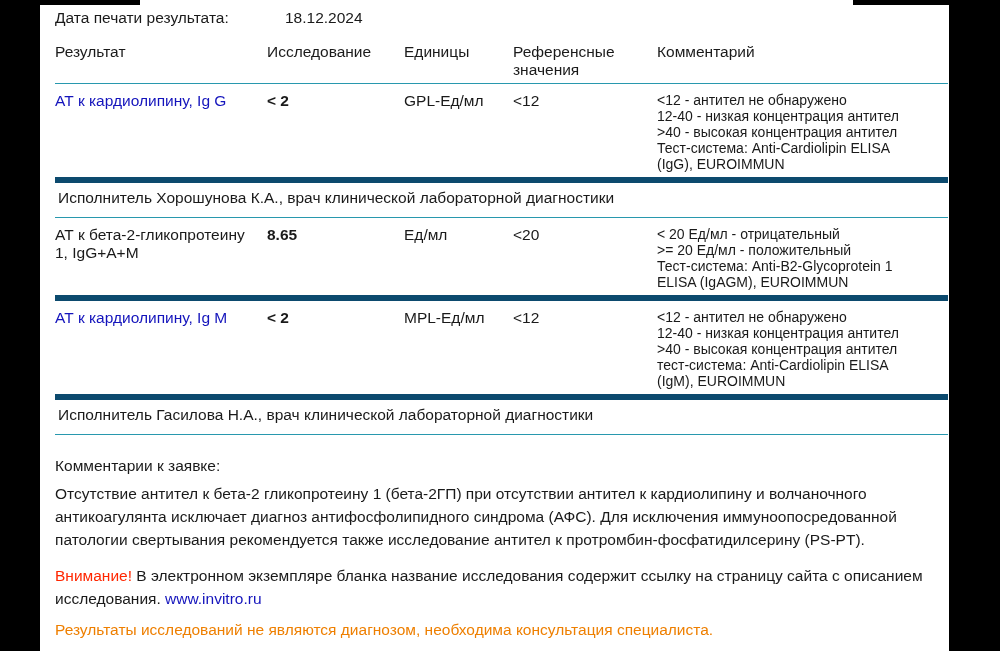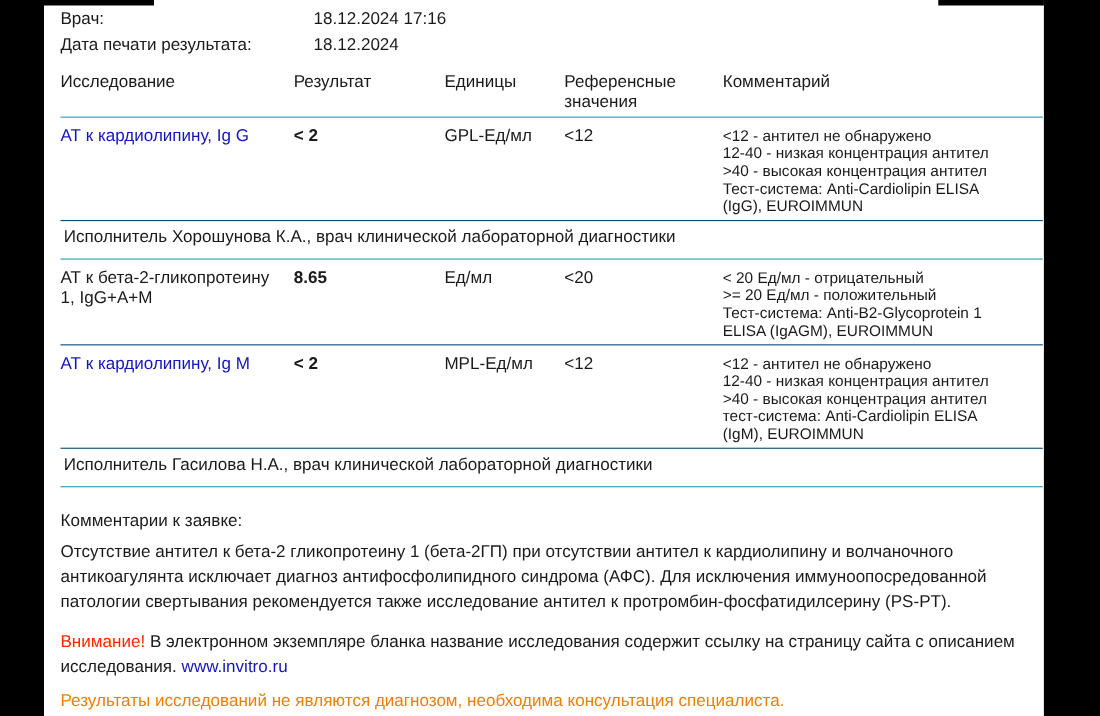--- a/index.html
+++ b/index.html
@@ -31,21 +31,21 @@
 
   
   .meta { padding-top: 6px; }
   .meta-row { display: grid; grid-template-columns: 230px 1fr; line-height: 23px; }
 
   
   .table { margin-top: 14px; }
   .trow { display: grid; grid-template-columns: 212px 137px 109px 144px 1fr; }
   .thead { border-bottom: 1px solid #2898ae; padding-bottom: 4px; }
   .thead .cell { line-height: 18px; }
-  .row { border-bottom: 1px solid #0c4a6e; padding: 8px 0 5px 0; }
+  .row { border-bottom: 6px solid #0c4a6e; padding: 8px 0 5px 0; }
   .cell { padding-right: 8px; }
   .cell.name.link { color: #1414bc; cursor: pointer; }
   .cell.result { font-weight: bold; }
   .cell.comment { font-size: 14px; line-height: 16px; }
   .pre { white-space: pre-line; }
   .executor {
     border-bottom: 1px solid #2898ae;
     padding: 6px 0 10px 3px;
     line-height: 18px;
   }
@@ -65,34 +65,30 @@
 <div class="stage">
   <div class="edge-bar edge-left"></div>
   <div class="edge-bar edge-right"></div>
   <div class="top-frag top-frag-left"></div>
   <div class="top-frag top-frag-right"></div>
 
   <div class="content">
 
     <div class="meta">
       <div class="meta-row">
-        <div>Врач:</div>
-        <div>18.12.2024 17:16</div>
-      </div>
-      <div class="meta-row">
         <div>Дата печати результата:</div>
         <div>18.12.2024</div>
       </div>
     </div>
 
     <div class="table">
 
       <div class="trow thead">
+        <div class="cell">Результат</div>
         <div class="cell">Исследование</div>
-        <div class="cell">Результат</div>
         <div class="cell">Единицы</div>
         <div class="cell">Референсные значения</div>
         <div class="cell">Комментарий</div>
       </div>
 
       <div class="trow row">
         <div class="cell name link pre">АТ к кардиолипину, Ig G</div>
         <div class="cell result">&lt; 2</div>
         <div class="cell units">GPL-Ед/мл</div>
         <div class="cell ref">&lt;12</div>

